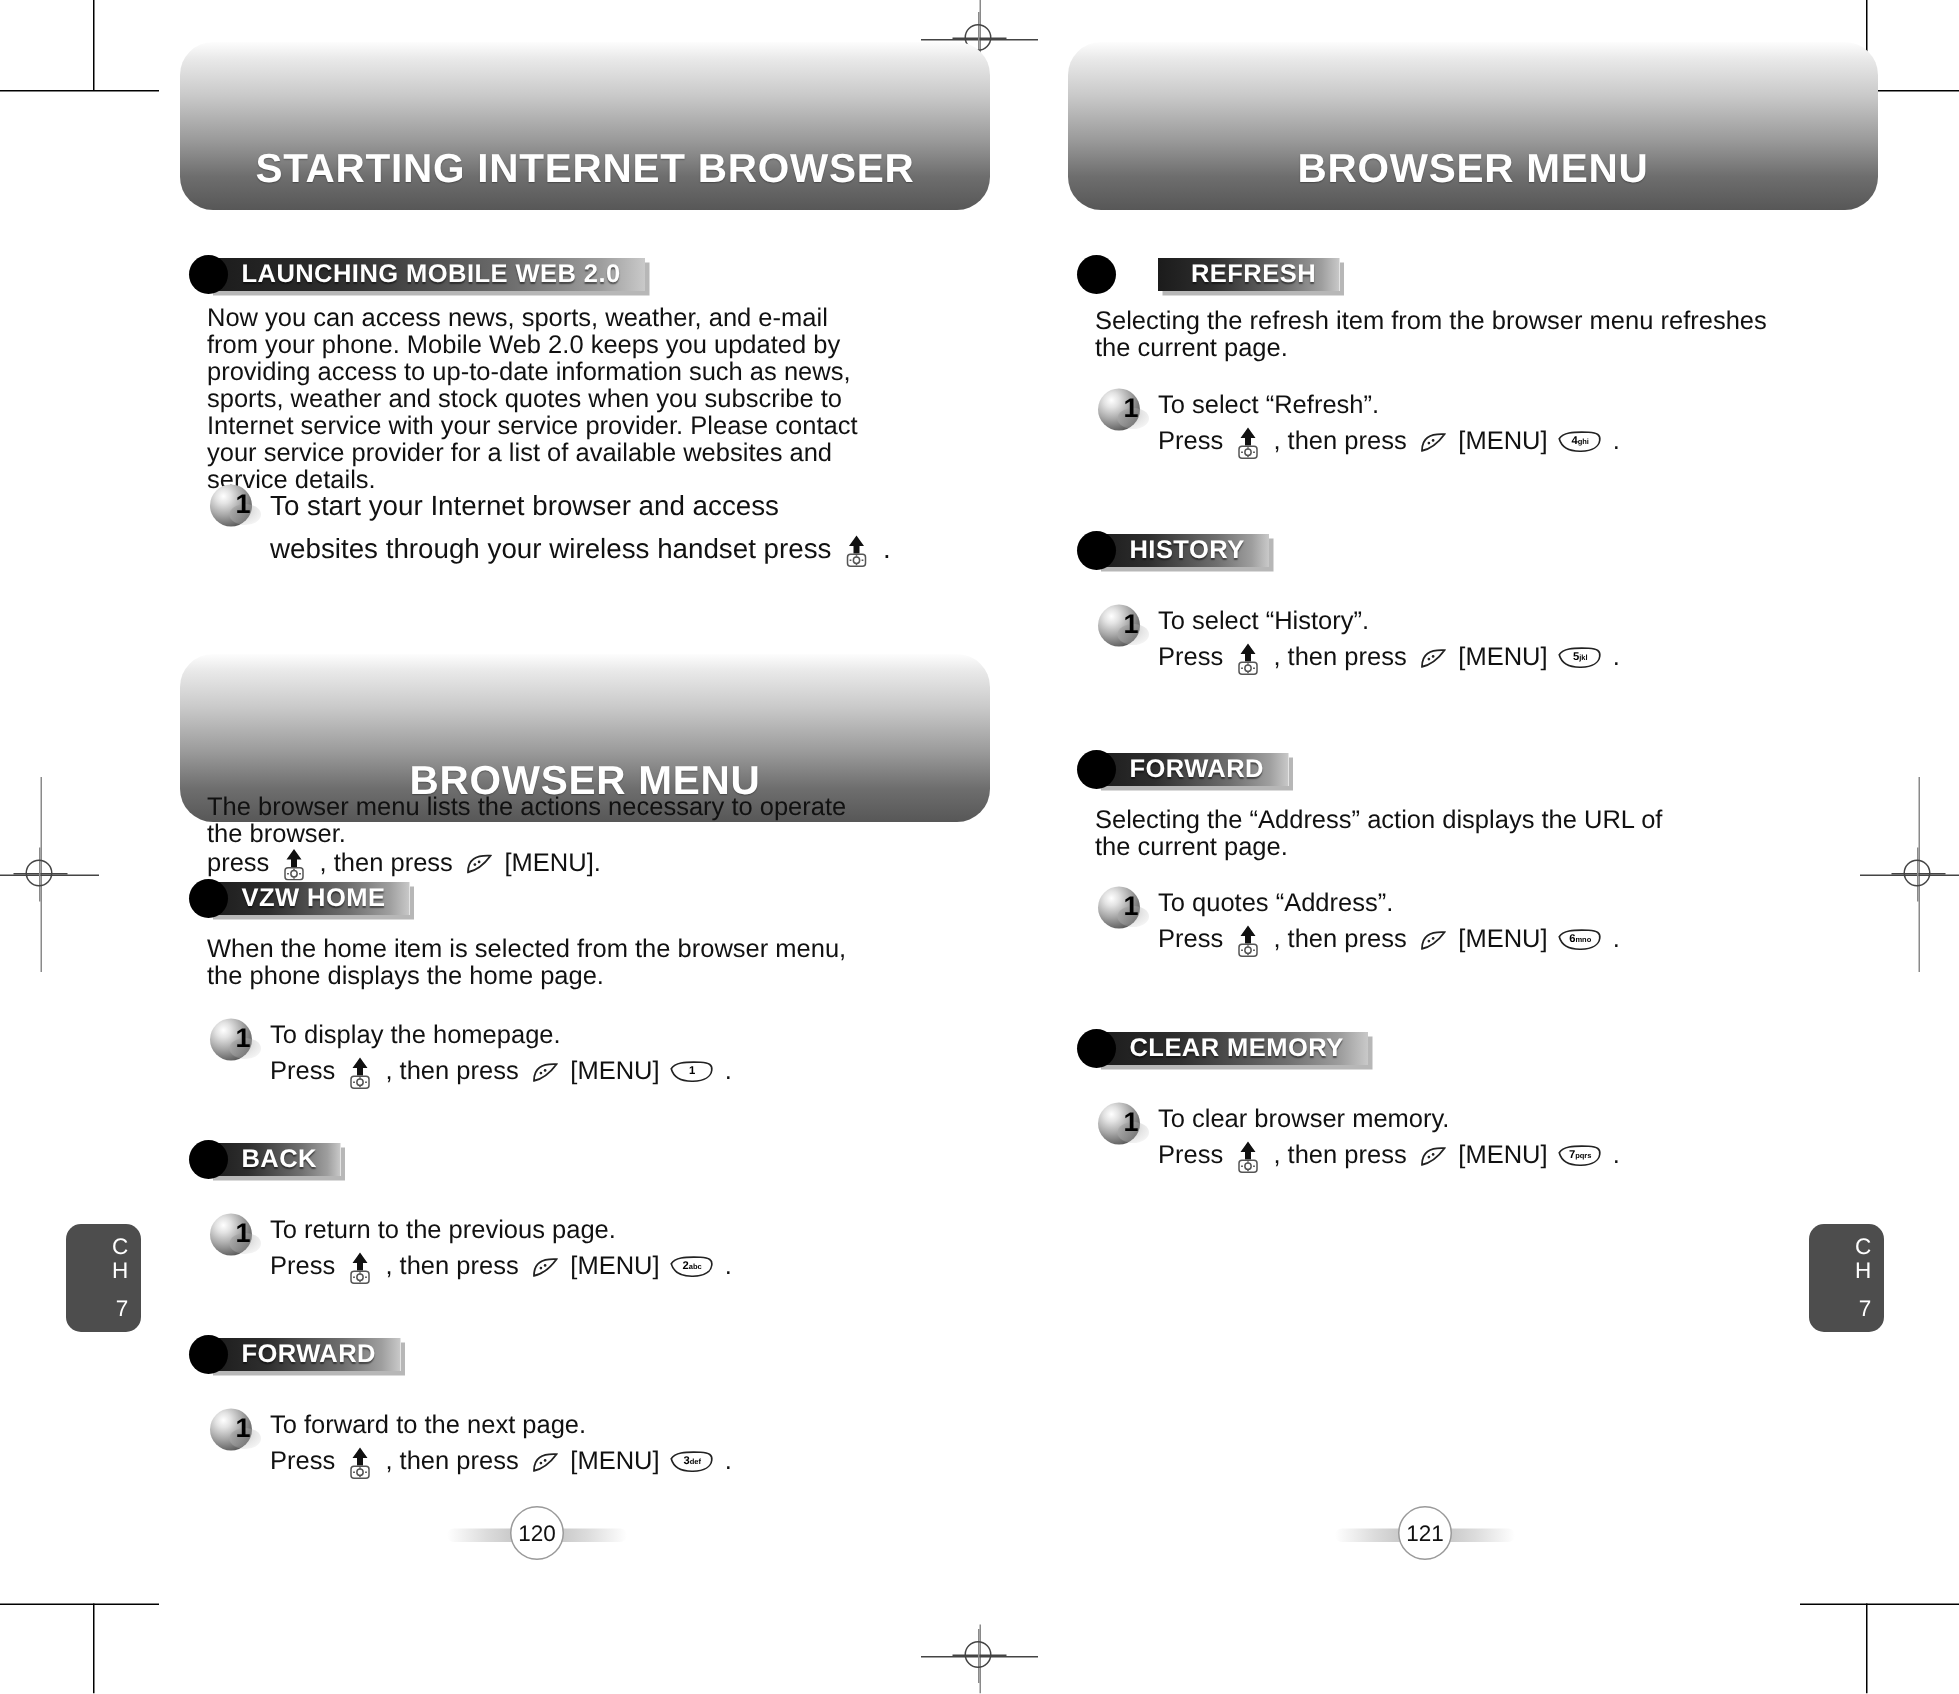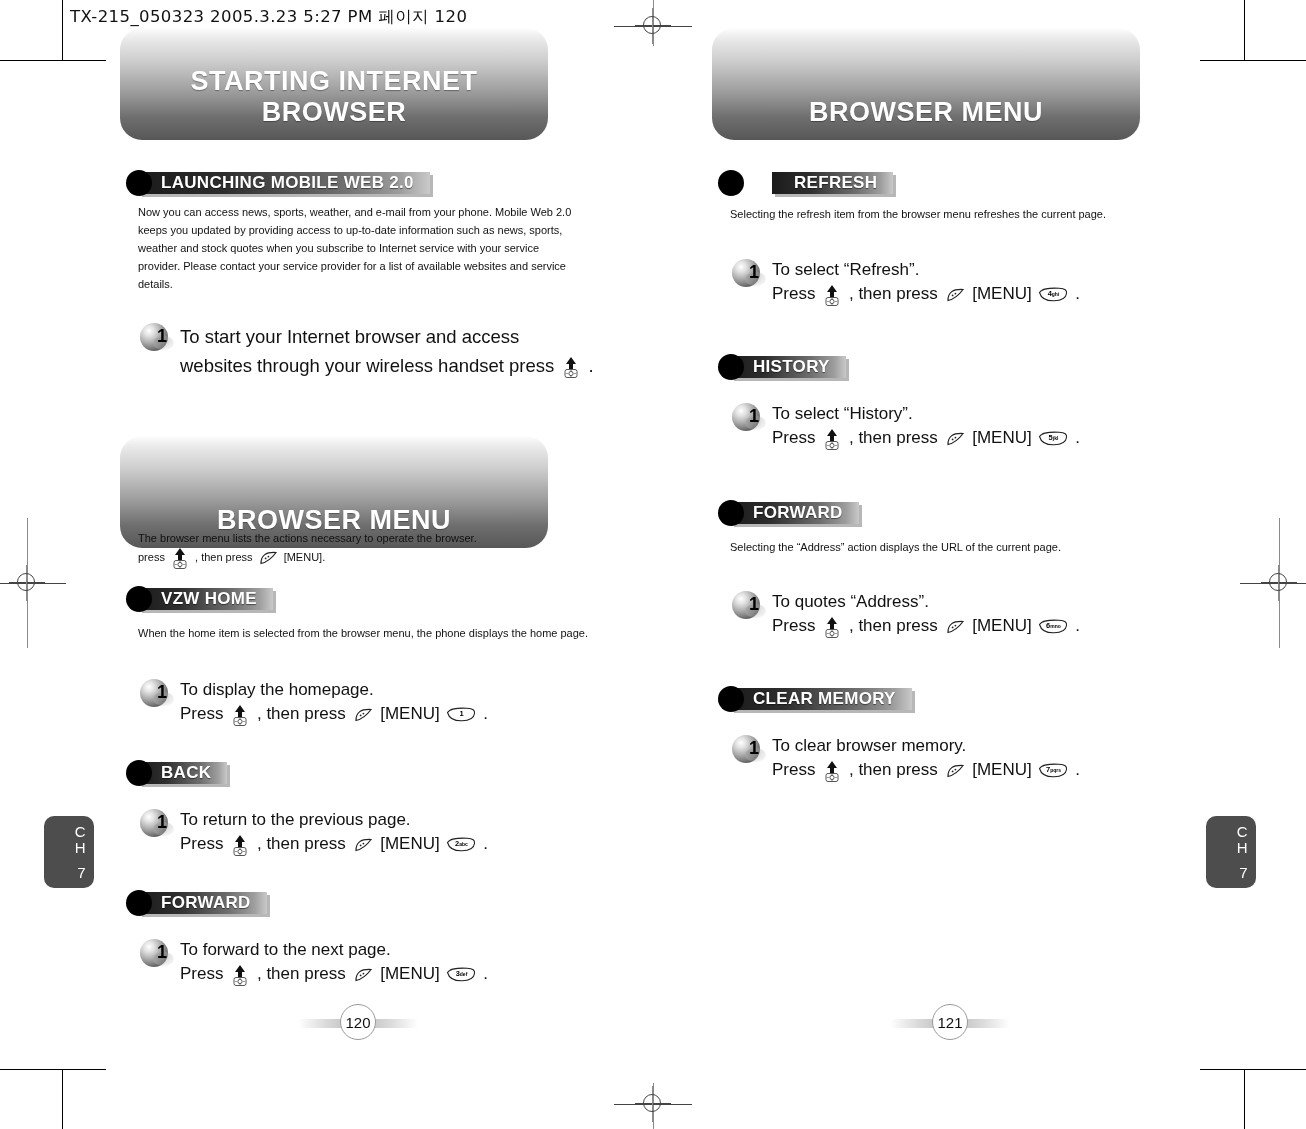--- a/index.html
+++ b/index.html
@@ -37,21 +37,21 @@
   }
   .chtab .num{margin-top:9px;}
 
   
   .col{position:absolute;top:0;width:480px;height:1129px;}
   .col.left{left:120px;}
   .col.right{left:712px;}
 
   
   .banner{
-    position:absolute;width:428px;height:112px;border-radius:22px;
+    position:absolute;width:540px;height:112px;border-radius:22px;
     background:linear-gradient(to bottom,#fdfdfd 0%,#e9e9e9 10%,#c9c9c9 32%,#9b9b9b 58%,#6e6e6e 80%,#575757 100%);
     overflow:hidden;
   }
   .banner .btext{
     position:absolute;left:0;right:0;bottom:12px;text-align:center;
     color:#fff;font-weight:bold;font-size:27px;letter-spacing:.5px;
     text-shadow:0 1px 1px rgba(0,0,0,.35);
   }
 
   
@@ -65,21 +65,21 @@
     display:flex;align-items:center;padding:0 16px 0 22px;box-sizing:border-box;
     background:linear-gradient(to right,#1b1b1b 0%,#2e2e2e 30%,#6f6f6f 70%,#9e9e9e 90%,#c9c9c9 100%);
     box-shadow:3px 3px 0 rgba(170,170,170,.85);
   }
   .sec .bar span{
     color:#fff;font-weight:bold;font-size:17px;letter-spacing:.3px;white-space:nowrap;
     text-shadow:0 1px 1px rgba(0,0,0,.5);
   }
 
   
-  .para{position:absolute;font-size:11px;line-height:18px;color:#111;}
+  .para{position:absolute;font-size:17px;line-height:18px;color:#111;}
 
   
   .step{position:absolute;display:flex;align-items:flex-start;}
   .ball{
     position:relative;width:34px;height:28px;flex:0 0 auto;margin-top:1px;
   }
   .ball .sph{
     position:absolute;left:0;top:0;width:28px;height:28px;border-radius:50%;
     background:radial-gradient(circle at 32% 28%,#ffffff 0%,#e3e3e3 18%,#a9a9a9 45%,#5a5a5a 78%,#2f2f2f 100%);
   }
@@ -168,21 +168,20 @@
   </div>
 
   <div class="reg-ext-v" style="left:1279px;top:518px;height:130px;"></div>
   <div class="reg-ext-h" style="left:1240px;top:583px;width:66px;"></div>
   <div class="regmark" style="left:1261px;top:565px;">
     <div class="rh"></div>
       <div class="rv"></div>
       <div class="rc"></div>
   </div>
 
-  <div class="slug">TX-215_050323  2005.3.23 5:27 PM  페이지 120</div>
 
   <div class="chtab" style="left:44px;top:816px;">
     <span>C</span>
     <span>H</span>
     <span class="num">7</span>
   </div>
   <div class="chtab" style="left:1206px;top:816px;">
     <span>C</span>
     <span>H</span>
     <span class="num">7</span>

